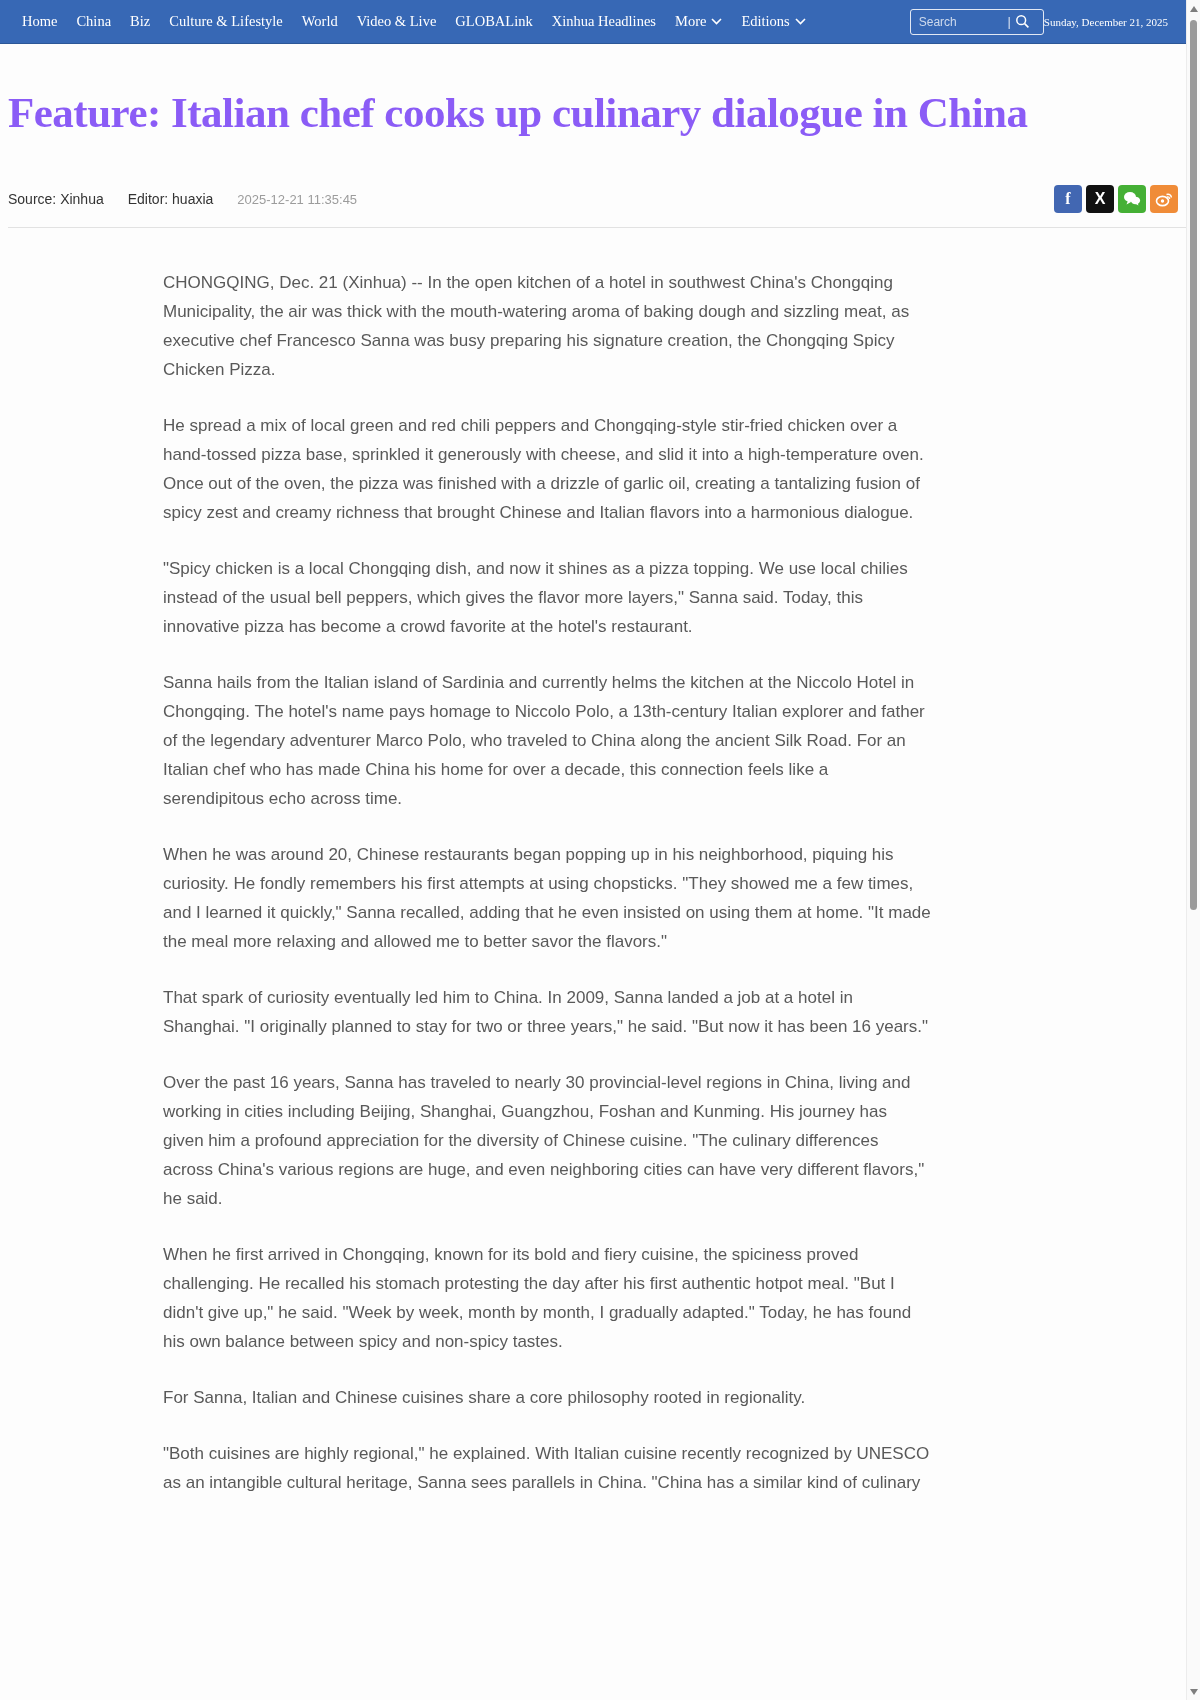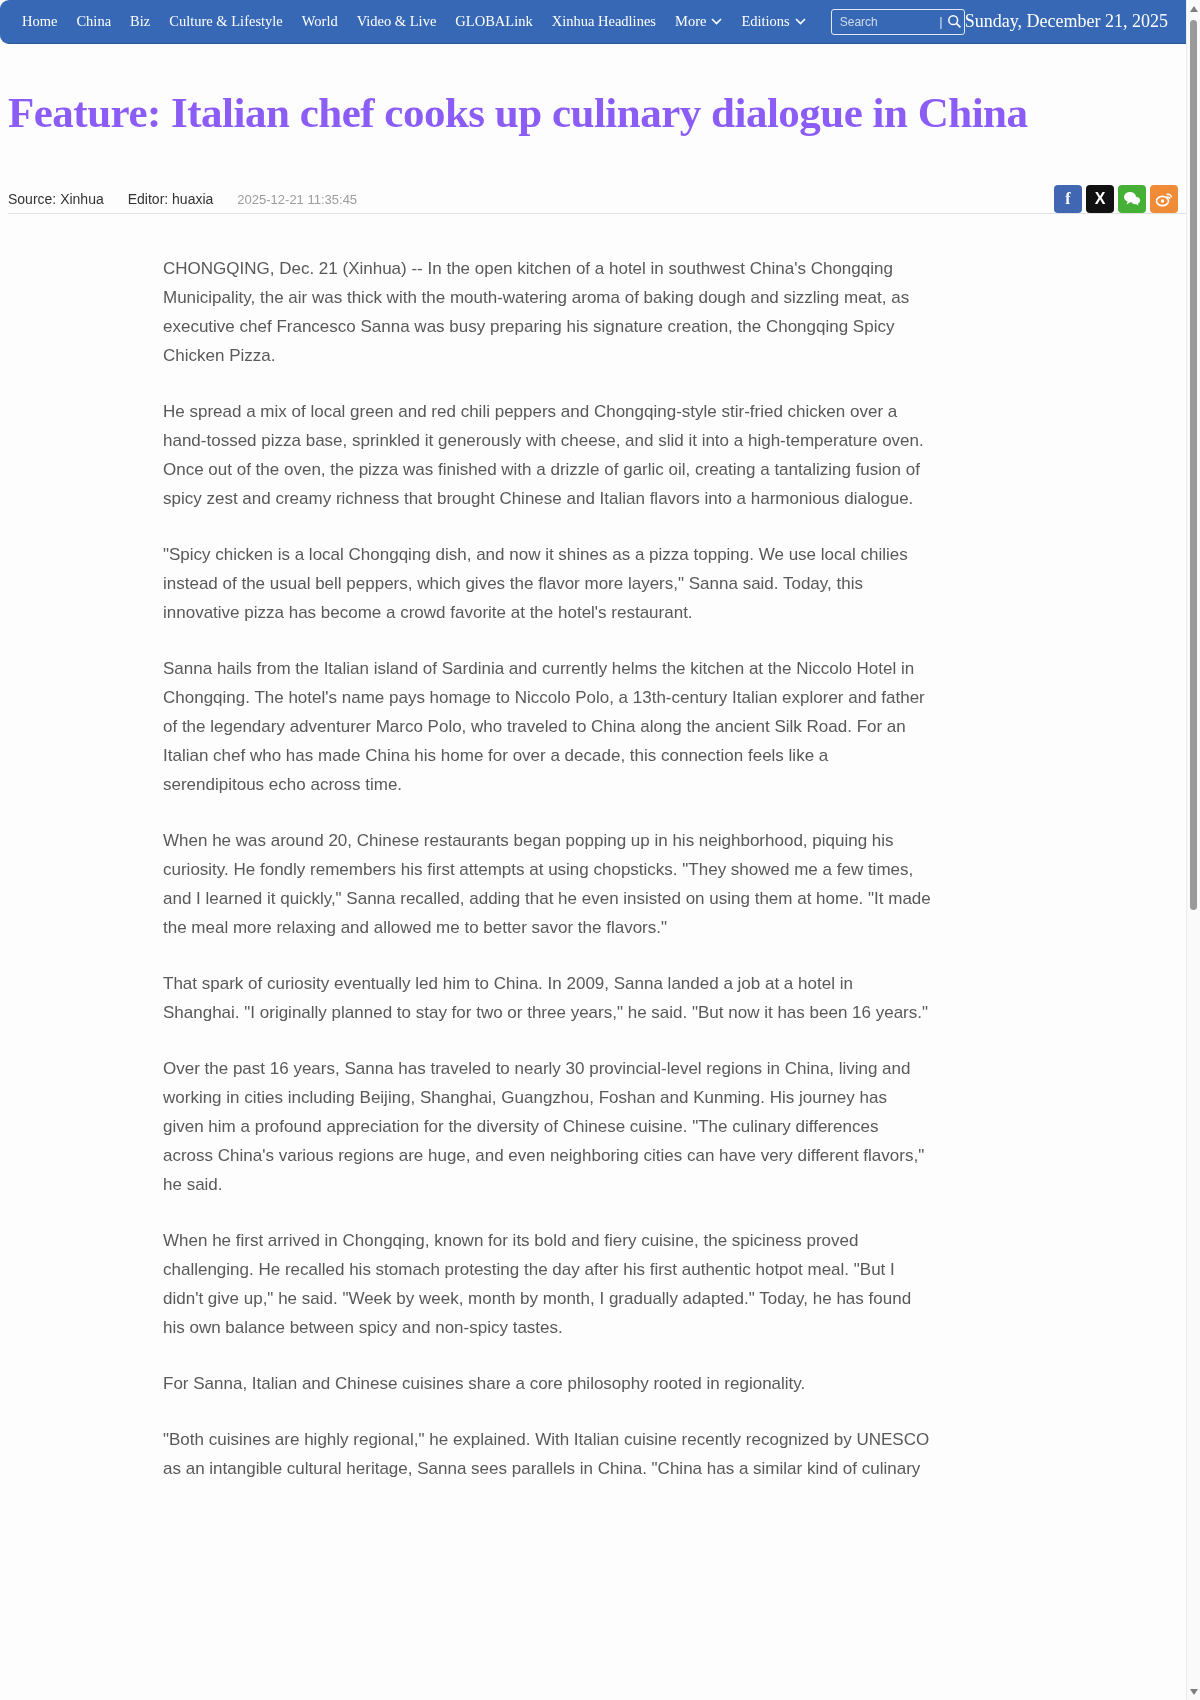--- a/index.html
+++ b/index.html
@@ -11,21 +11,20 @@
   }
 
   
   .navbar {
     height:44px;
     background:#3768b5;
     display:flex;
     align-items:center;
     padding:0 18px 0 22px;
     border-bottom:1px solid #2c5797;
-    border-radius:9px;
   }
   .nav-item {
     color:#ffffff;
     font-family:"Liberation Serif", serif;
     font-size:14.5px;
     margin-right:19px;
     white-space:nowrap;
     cursor:pointer;
     display:flex;
     align-items:center;
@@ -33,59 +32,60 @@
   }
   .nav-item svg { display:block; }
   .nav-search {
     margin-left:auto;
     width:134px;
     height:26px;
     border:1px solid rgba(255,255,255,.85);
     border-radius:3px;
     display:flex;
     align-items:center;
-    padding:0 2px 0 8px;
+    padding:0 13px 0 8px;
     margin-right:0;
   }
   .nav-search input {
     flex:1;
     min-width:0;
     background:transparent;
     border:none;
     outline:none;
     color:#fff;
     font-size:12px;
     font-family:"Liberation Sans", sans-serif;
   }
   .nav-search input::placeholder { color:rgba(255,255,255,.75); }
   .search-sep { color:rgba(255,255,255,.8); font-size:13px; margin-right:4px; }
   .nav-date {
     color:#ffffff;
     font-family:"Liberation Serif", serif;
-    font-size:18px;
+    font-size:11px;
     white-space:nowrap;
     margin-right:14px;
   }
 
   
   .article-head { padding:44px 8px 0 8px; }
   .headline {
     font-family:"Liberation Serif", serif;
     font-weight:700;
     font-size:43px;
     line-height:1.15;
     color:#8b5cf6;
     letter-spacing:-0.5px;
   }
   .meta-row {
     margin-top:48px;
     display:flex;
     align-items:center;
     font-size:14px;
     color:#333;
+    padding-bottom:14px;
     border-bottom:1px solid #e2e2e2;
   }
   .meta-item { margin-right:24px; }
   .meta-time { color:#9c9c9c; font-size:13px;text-align:right; }
   .share-group {
     margin-left:auto;
     display:flex;
     gap:4px;
     margin-right:14px;
   }

